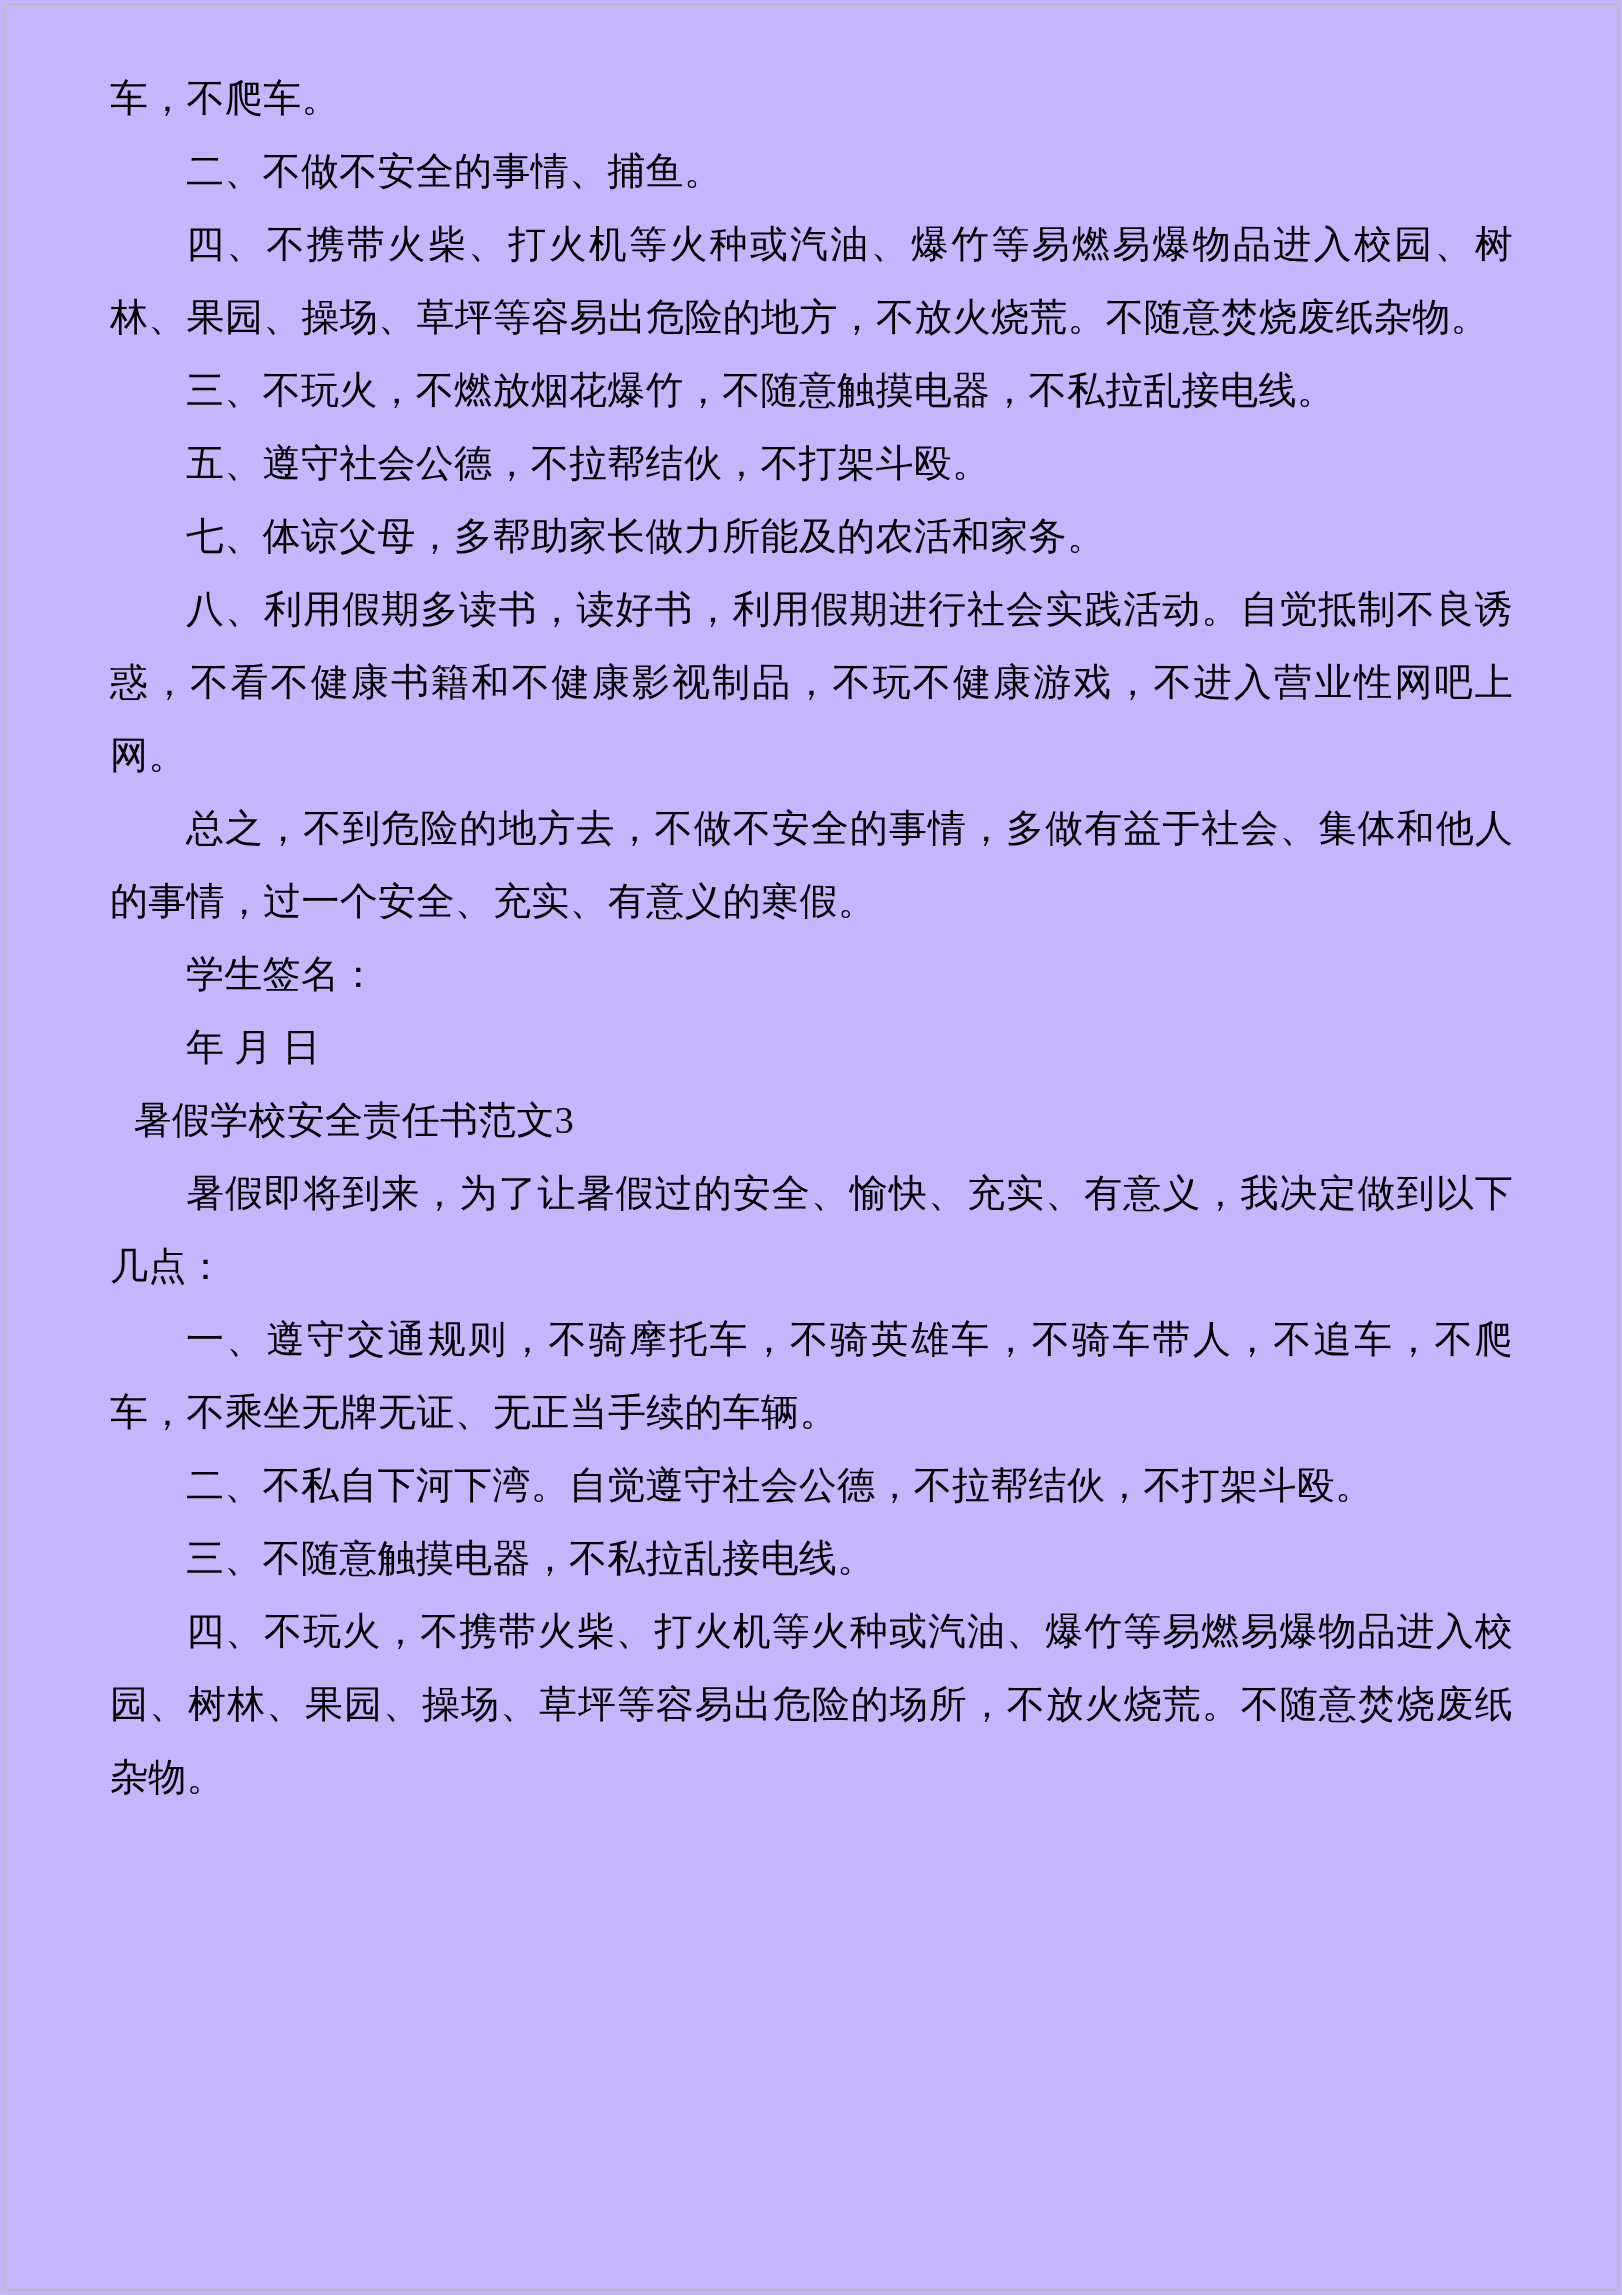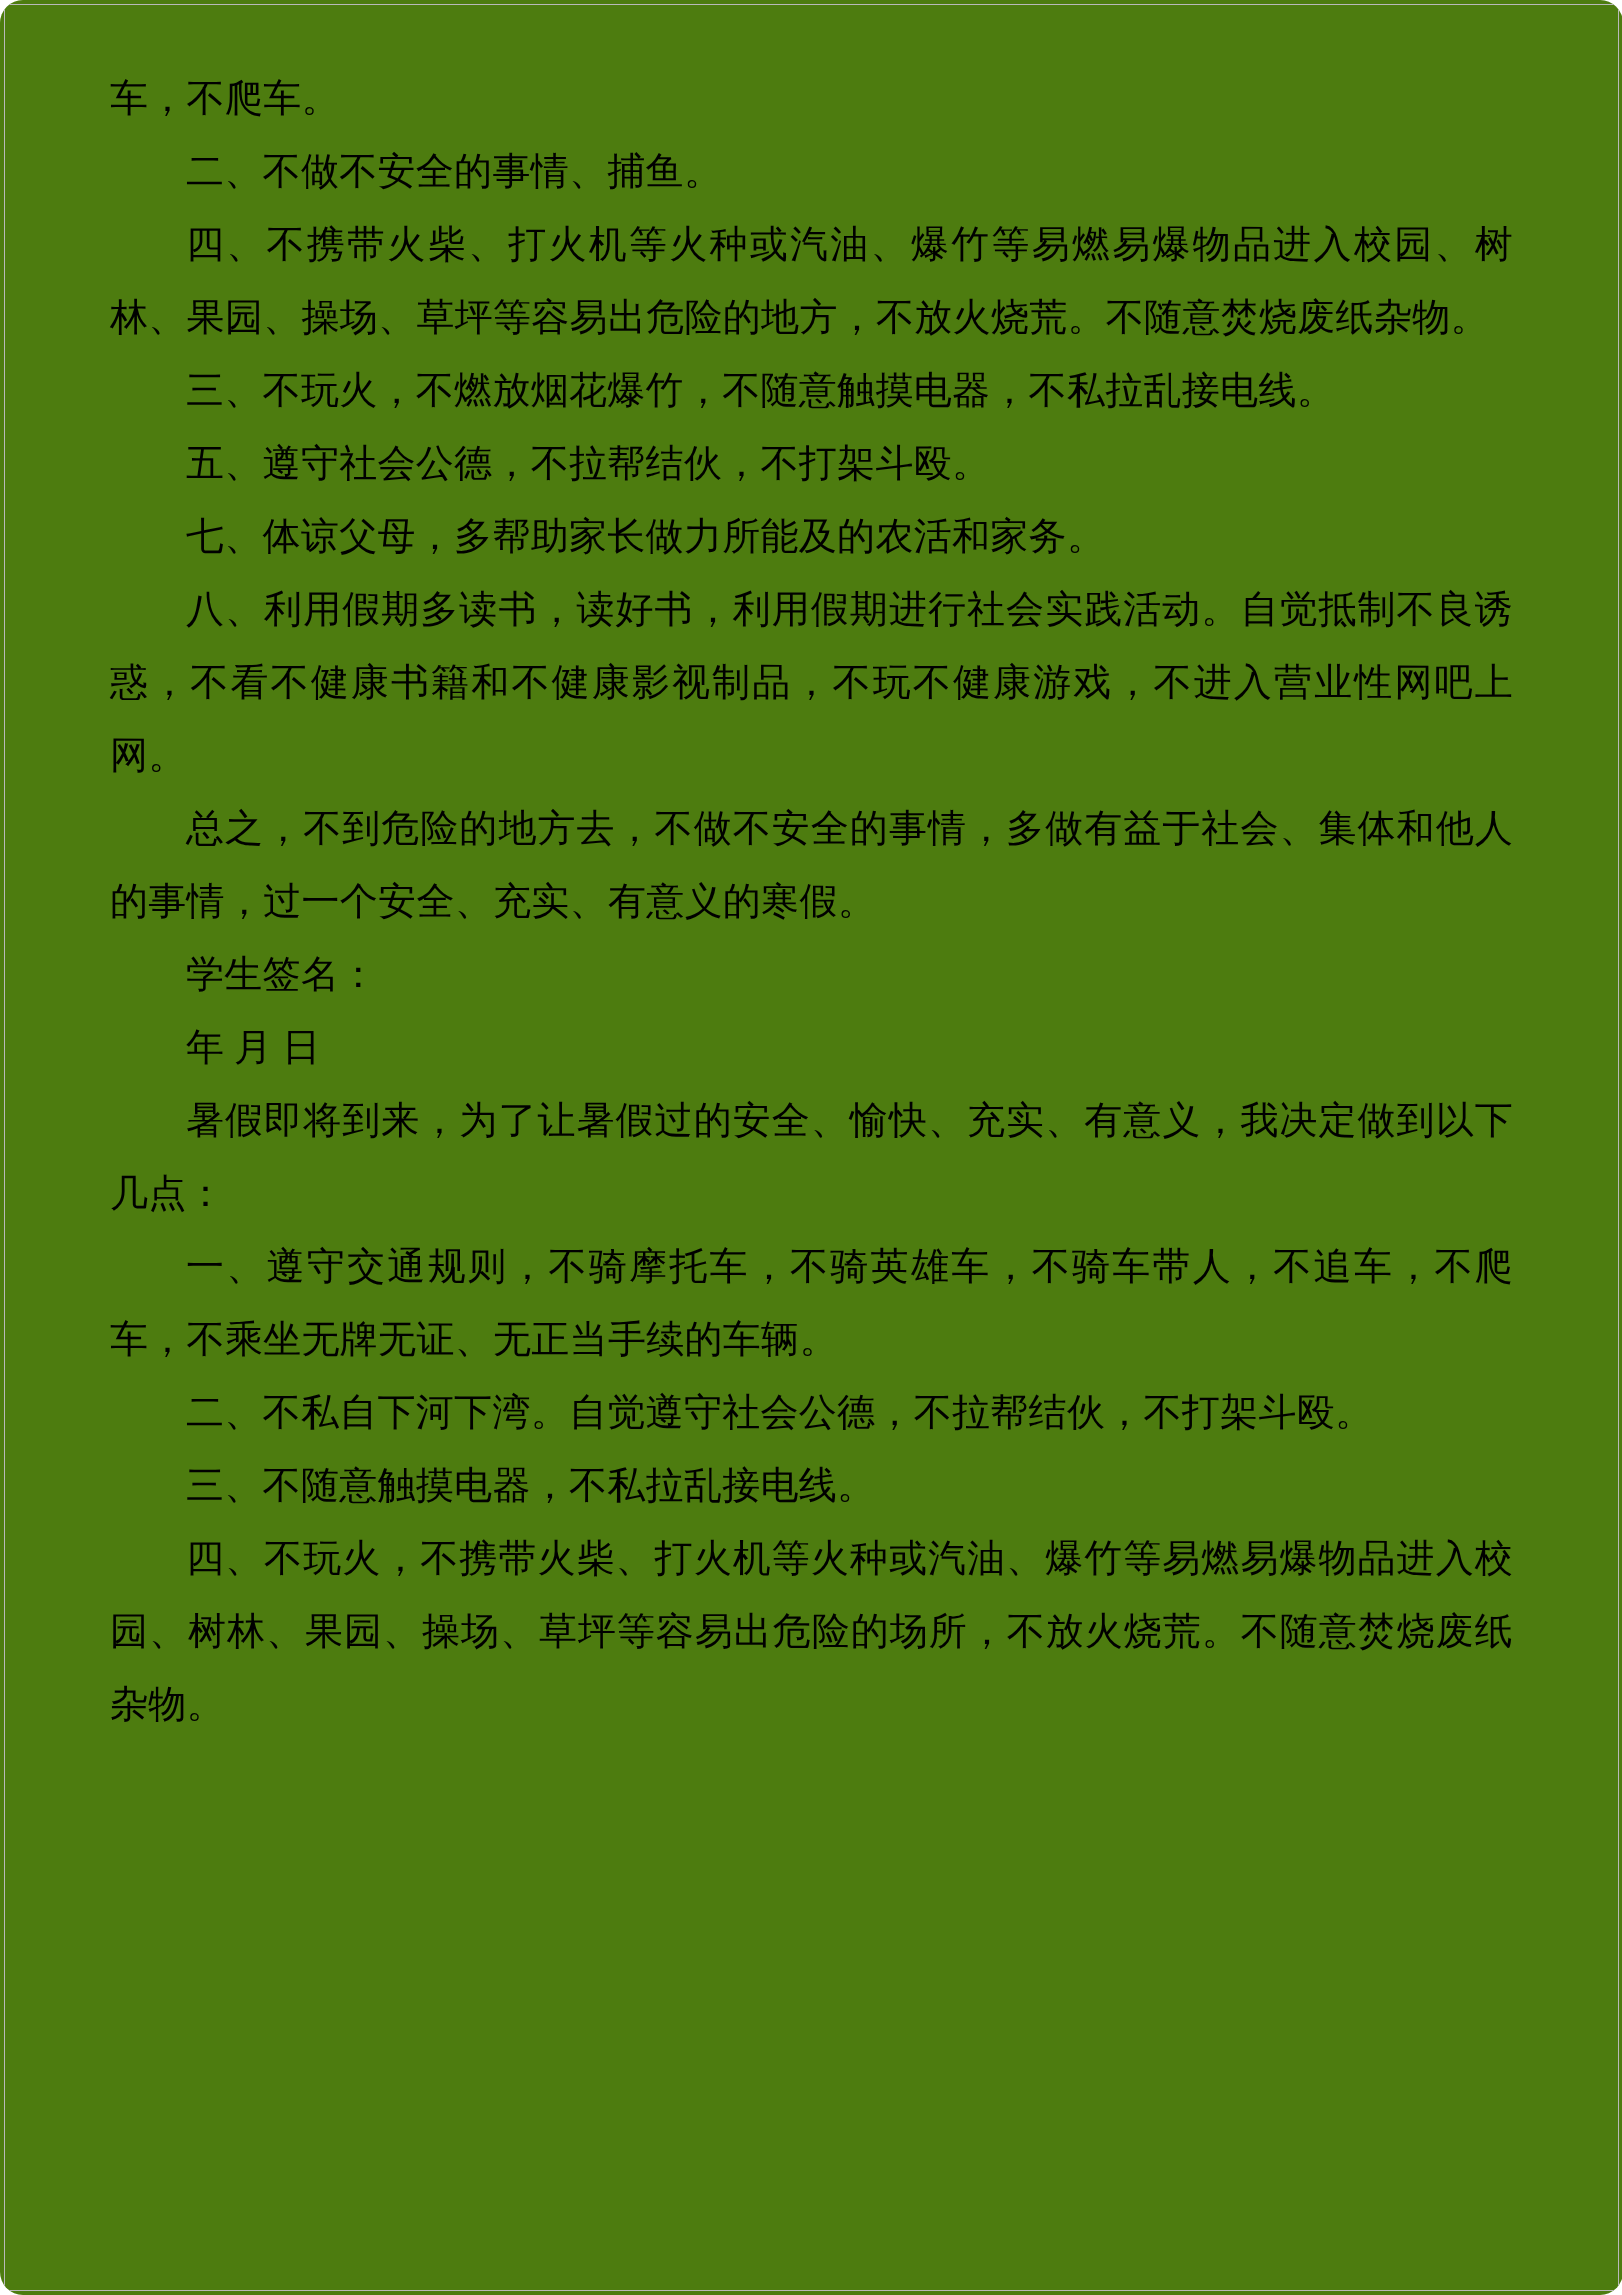--- a/index.html
+++ b/index.html
@@ -39,33 +39,34 @@
     white-space: pre-wrap;
     word-break: break-all;
   }
   .para.flush   { text-indent: 0; }
   .para.indent  { text-indent: 2em; }
   .para.heading { text-indent: 0.62em; }
 </style>
 </head>
 <body>
 
-<div class="page" style="background: #4d7c0f; color: rgb(0, 0, 0); border-radius: 23px;">
+<div class="page" style="background: #c4b5fd; color: rgb(0, 0, 0);">
   <div class="page-border" style="border-color: rgb(185, 185, 185);"></div>
   <main class="doc-body">
       <p class="para flush">车，不爬车。</p>
       <p class="para indent">二、不做不安全的事情、捕鱼。</p>
       <p class="para indent">四、不携带火柴、打火机等火种或汽油、爆竹等易燃易爆物品进入校园、树林、果园、操场、草坪等容易出危险的地方，不放火烧荒。不随意焚烧废纸杂物。</p>
       <p class="para indent">三、不玩火，不燃放烟花爆竹，不随意触摸电器，不私拉乱接电线。</p>
       <p class="para indent">五、遵守社会公德，不拉帮结伙，不打架斗殴。</p>
       <p class="para indent">七、体谅父母，多帮助家长做力所能及的农活和家务。</p>
       <p class="para indent">八、利用假期多读书，读好书，利用假期进行社会实践活动。自觉抵制不良诱惑，不看不健康书籍和不健康影视制品，不玩不健康游戏，不进入营业性网吧上网。</p>
       <p class="para indent">总之，不到危险的地方去，不做不安全的事情，多做有益于社会、集体和他人的事情，过一个安全、充实、有意义的寒假。</p>
       <p class="para indent">学生签名：</p>
       <p class="para indent">年 月 日</p>
+      <p class="para heading">暑假学校安全责任书范文3</p>
       <p class="para indent">暑假即将到来，为了让暑假过的安全、愉快、充实、有意义，我决定做到以下几点：</p>
       <p class="para indent">一、遵守交通规则，不骑摩托车，不骑英雄车，不骑车带人，不追车，不爬车，不乘坐无牌无证、无正当手续的车辆。</p>
       <p class="para indent">二、不私自下河下湾。自觉遵守社会公德，不拉帮结伙，不打架斗殴。</p>
       <p class="para indent">三、不随意触摸电器，不私拉乱接电线。</p>
       <p class="para indent">四、不玩火，不携带火柴、打火机等火种或汽油、爆竹等易燃易爆物品进入校园、树林、果园、操场、草坪等容易出危险的场所，不放火烧荒。不随意焚烧废纸杂物。</p>
     </main>
 </div>
 
 
 </body></html>

